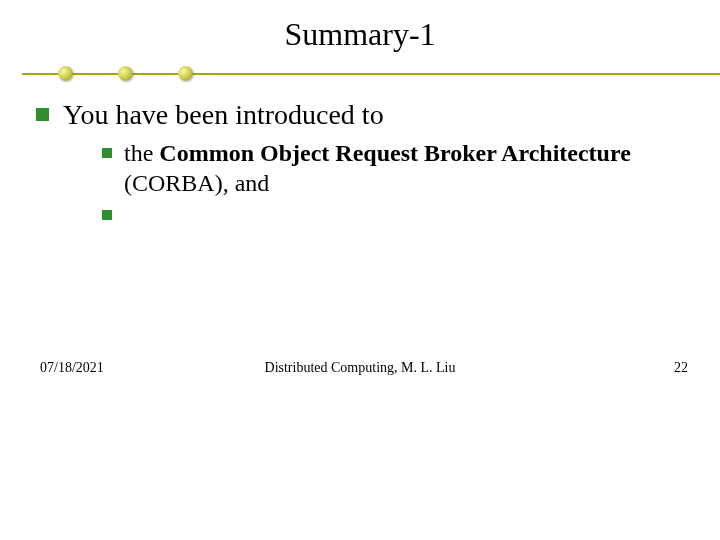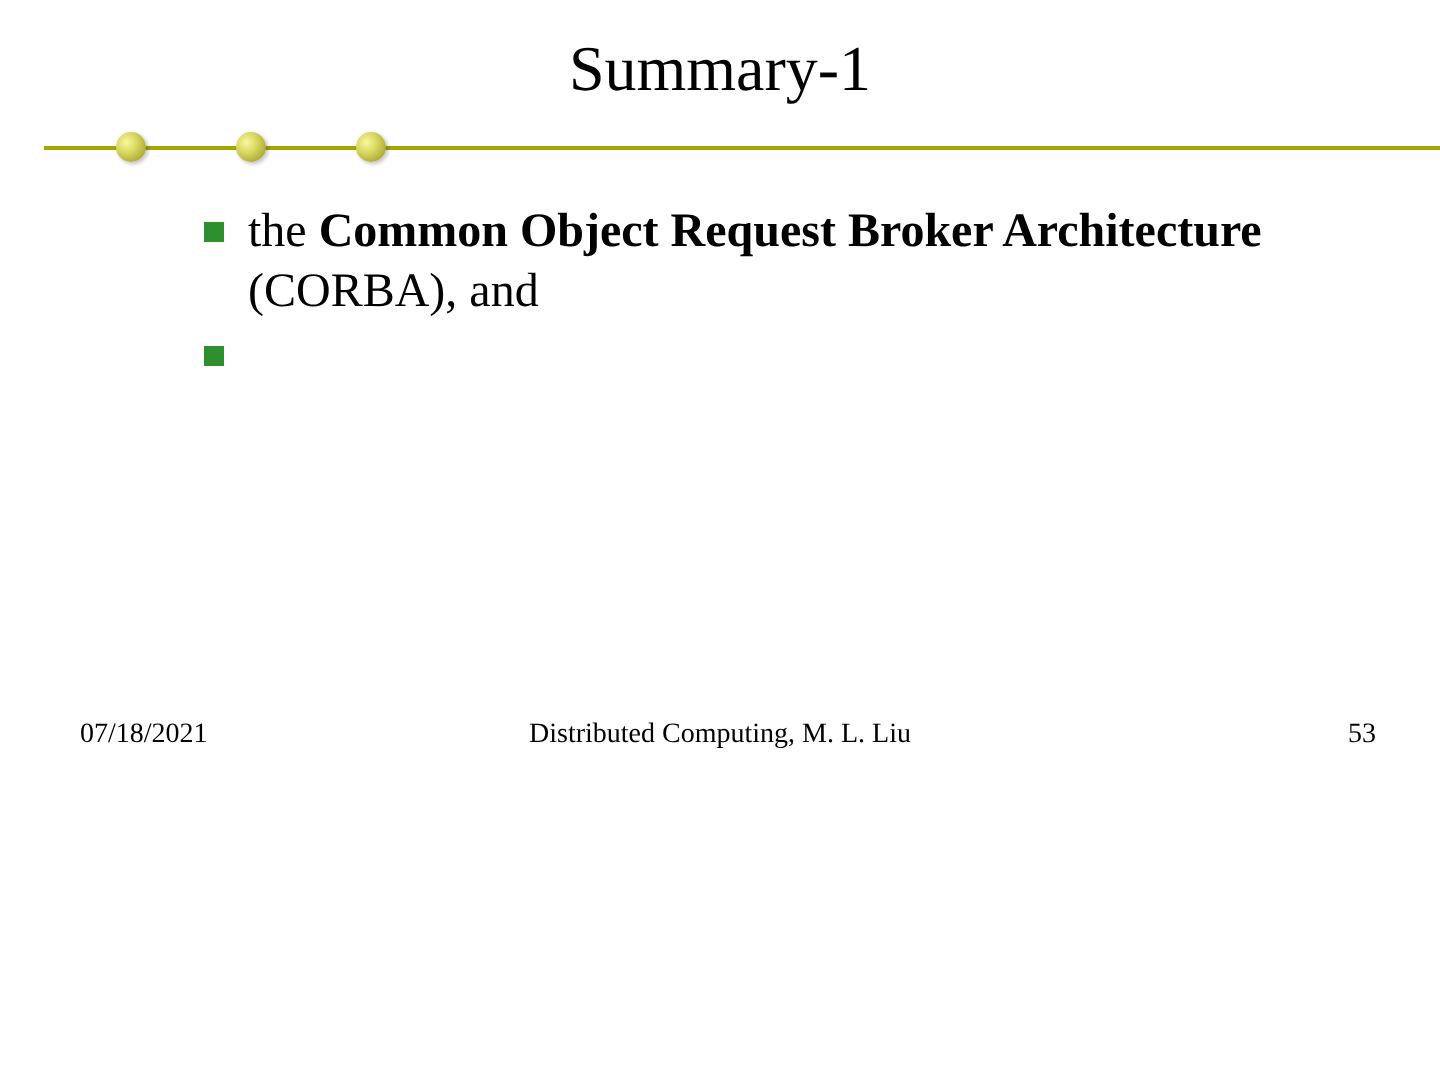--- a/index.html
+++ b/index.html
@@ -118,20 +118,24 @@
 
   <div class="rule-wrap">
     <div class="rule"></div>
     <div class="dot d1"></div>
     <div class="dot d2"></div>
     <div class="dot d3"></div>
   </div>
 
   <div class="content">
 
+    <div class="lvl1">
+      <div class="sq"></div>
+      <div class="txt">You have been introduced to</div>
+    </div>
 
     <div class="sub">
 
       <div class="lvl2">
         <div class="sq"></div>
         <div class="txt">
           <span> the </span><span class="b">Common Object Request Broker Architecture</span><span> (CORBA), and</span>
         </div>
       </div>
 
@@ -139,16 +143,16 @@
         <div class="sq"></div>
       </div>
 
     </div>
 
   </div>
 
   <div class="footer">
     <div class="date">07/18/2021</div>
     <div class="mid">Distributed Computing, M. L. Liu</div>
-    <div class="pg">53</div>
+    <div class="pg">22</div>
   </div>
 
 </div>
 
 </body></html>

